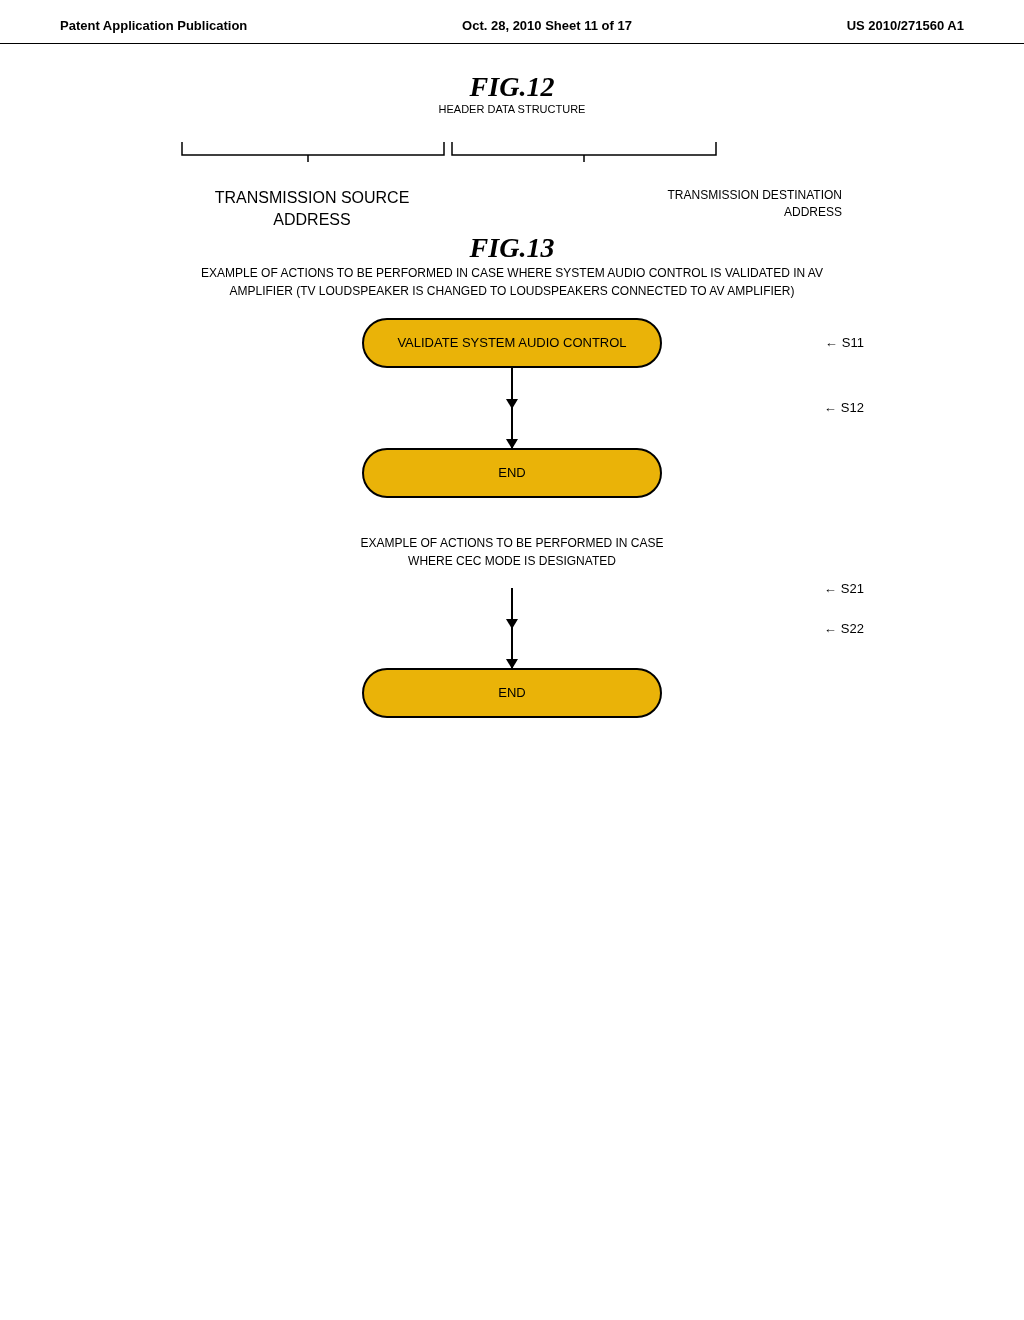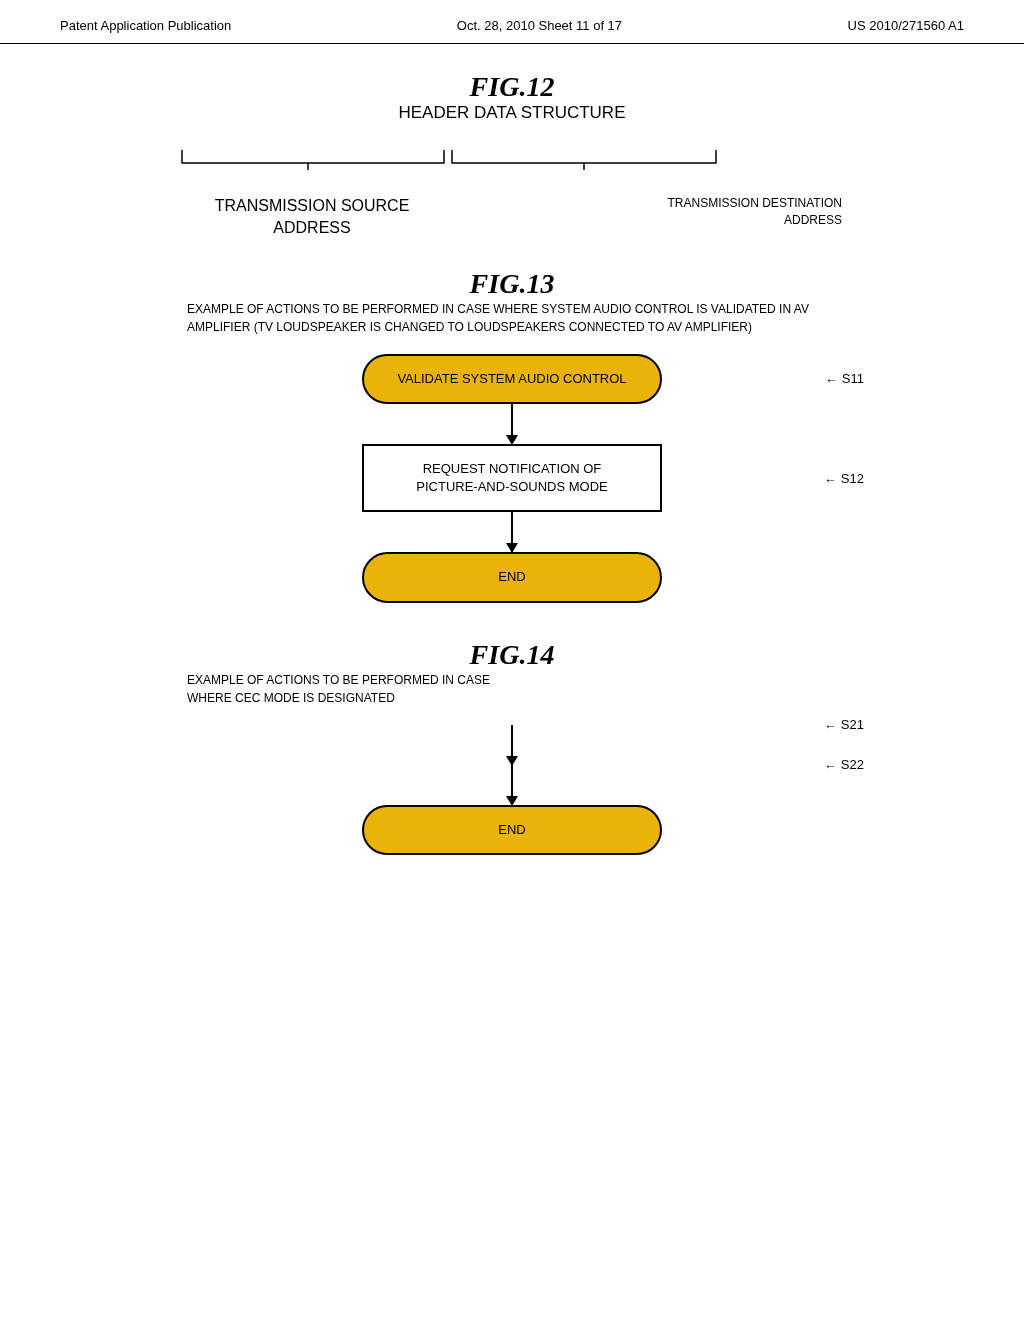--- a/index.html
+++ b/index.html
@@ -10,41 +10,41 @@
       min-height: 1320px;
       position: relative;
       color: #000;
     }
 
     .page-header {
       display: flex;
       justify-content: space-between;
       padding: 18px 60px 10px 60px;
       font-size: 13px;
-      font-weight: normal;
+      font-weight: bold;
       border-bottom: 1px solid #000;
     }
 
     .content {
       padding: 20px 80px;
     }
 
     
     .fig12-title {
       text-align: center;
       font-style: italic;
       font-size: 28px;
       font-weight: bold;
       margin-top: 7px;
       font-family: 'Times New Roman', serif;
     }
 
     .fig12-subtitle {
       text-align: center;
-      font-size: 17px;
+      font-size: 11px;
       margin-bottom: 22px;
       font-weight: normal;
     }
 
     .header-table-container {
       display: flex;
       justify-content: center;
       margin-bottom: 8px;
     }
 
@@ -57,32 +57,32 @@
       width: 68px;
       height: 50px;
       text-align: center;
       font-size: 15px;
       font-weight: normal;
       padding: 5px;
     }
 
     
     .fig-section {
-      margin-top: 28px;
     }
 
     .fig-title {
       text-align: center;
       font-style: italic;
       font-size: 28px;
       font-weight: bold;
       font-family: 'Times New Roman', serif;
     }
 
     .fig-caption {
+      text-align: center;
       font-size: 12px;
       line-height: 1.5;
       margin-bottom: 18px;
       max-width: 650px;
       margin-left: auto;
       margin-right: auto;
     }
 
     .flowchart {
       display: flex;
@@ -196,37 +196,35 @@
         <div class="rounded-box">VALIDATE SYSTEM AUDIO CONTROL</div>
         <div class="side-label">
           <span>←</span>
           <span>S11</span>
         </div>
       </div>
 
       <div class="arrow-down"></div>
 
       <div class="flow-node-wrapper">
-        <div class="rect-box">REQUEST NOTIFICATION OF<br>PICTURE-AND-SOUNDS MODE</div>
         <div class="side-label">
           <span>←</span>
           <span>S12</span>
         </div>
       </div>
 
       <div class="arrow-down"></div>
 
       <div class="flow-node-wrapper">
         <div class="rounded-box">END</div>
       </div>
     </div>
   </div>
 
   <div class="fig-section" style="margin-top:36px;">
-    <div class="fig-title">FIG.14</div>
     <div class="fig-caption">EXAMPLE OF ACTIONS TO BE PERFORMED IN CASE<br>WHERE CEC MODE IS DESIGNATED</div>
 
     <div class="flowchart">
 
       <div class="flow-node-wrapper">
         <div class="side-label">
           <span>←</span>
           <span>S21</span>
         </div>
       </div>

